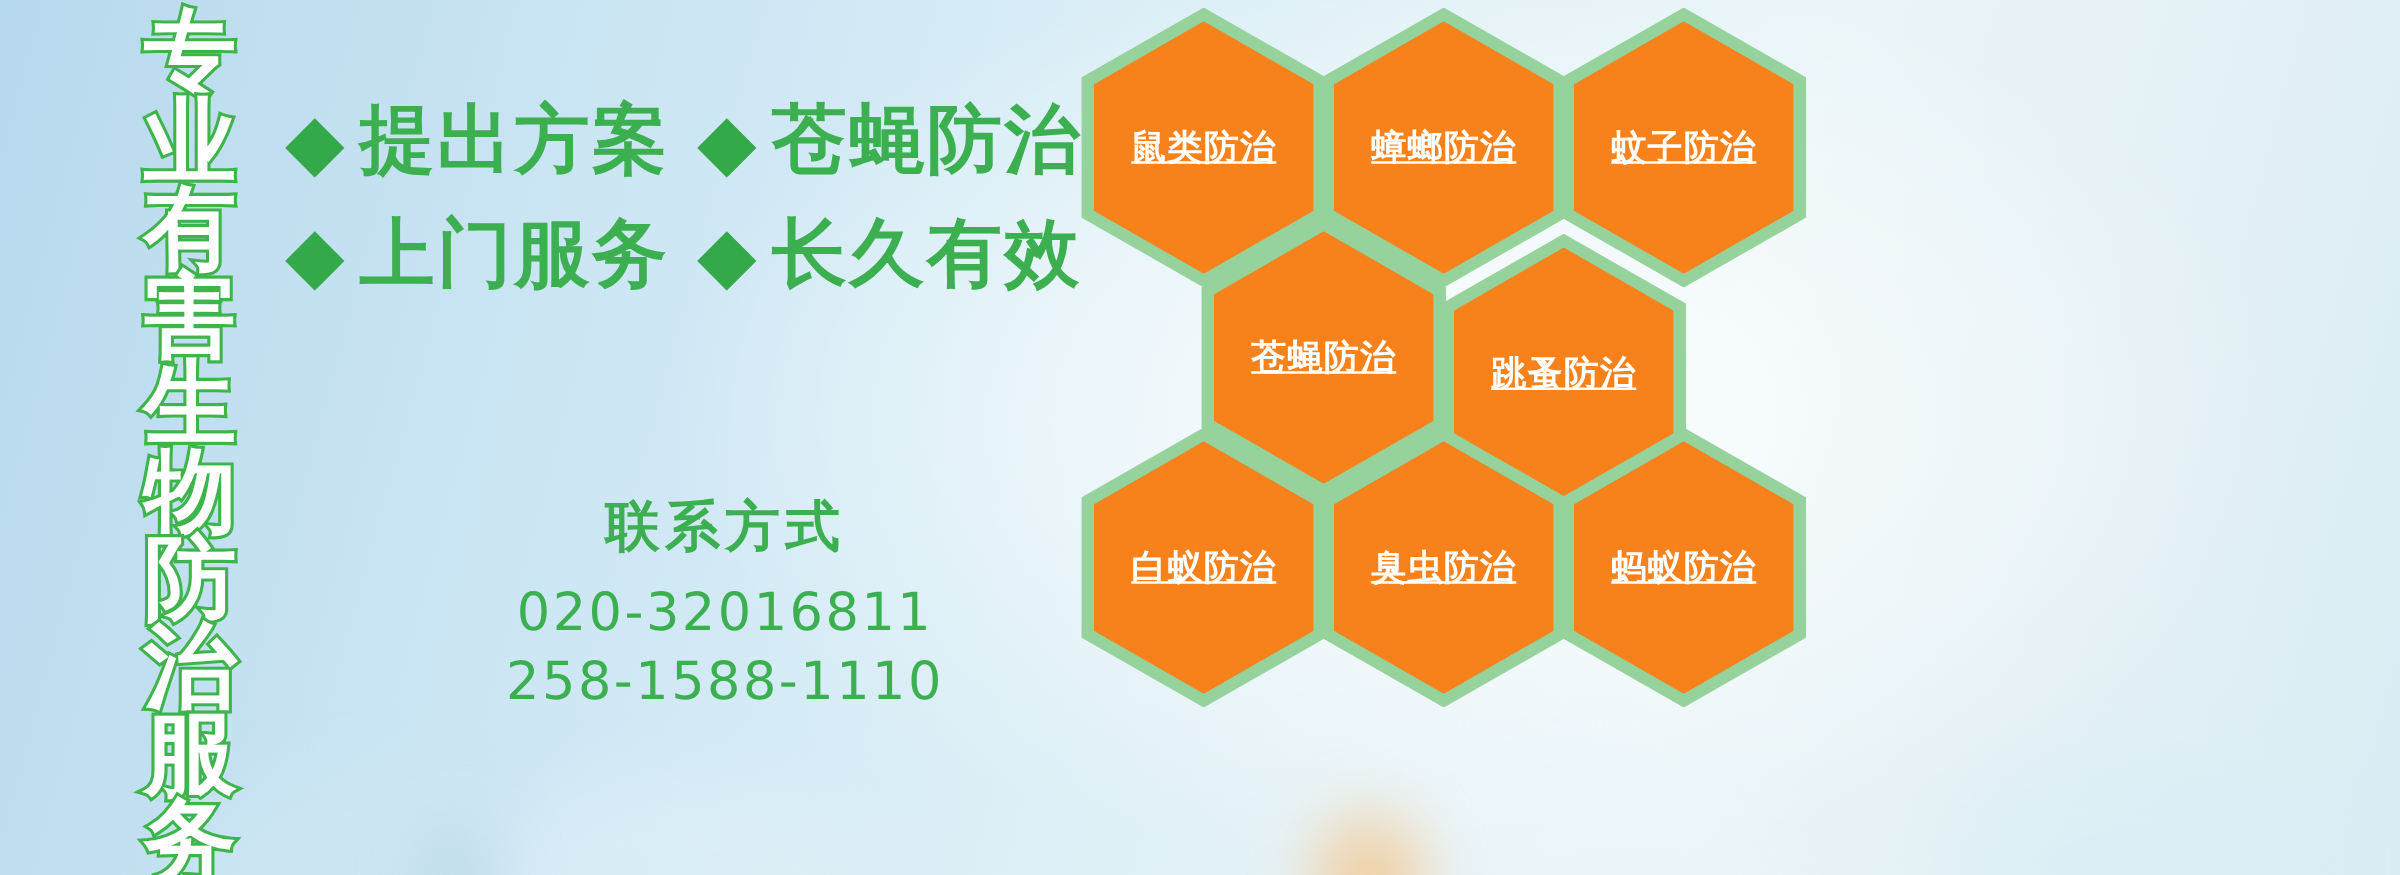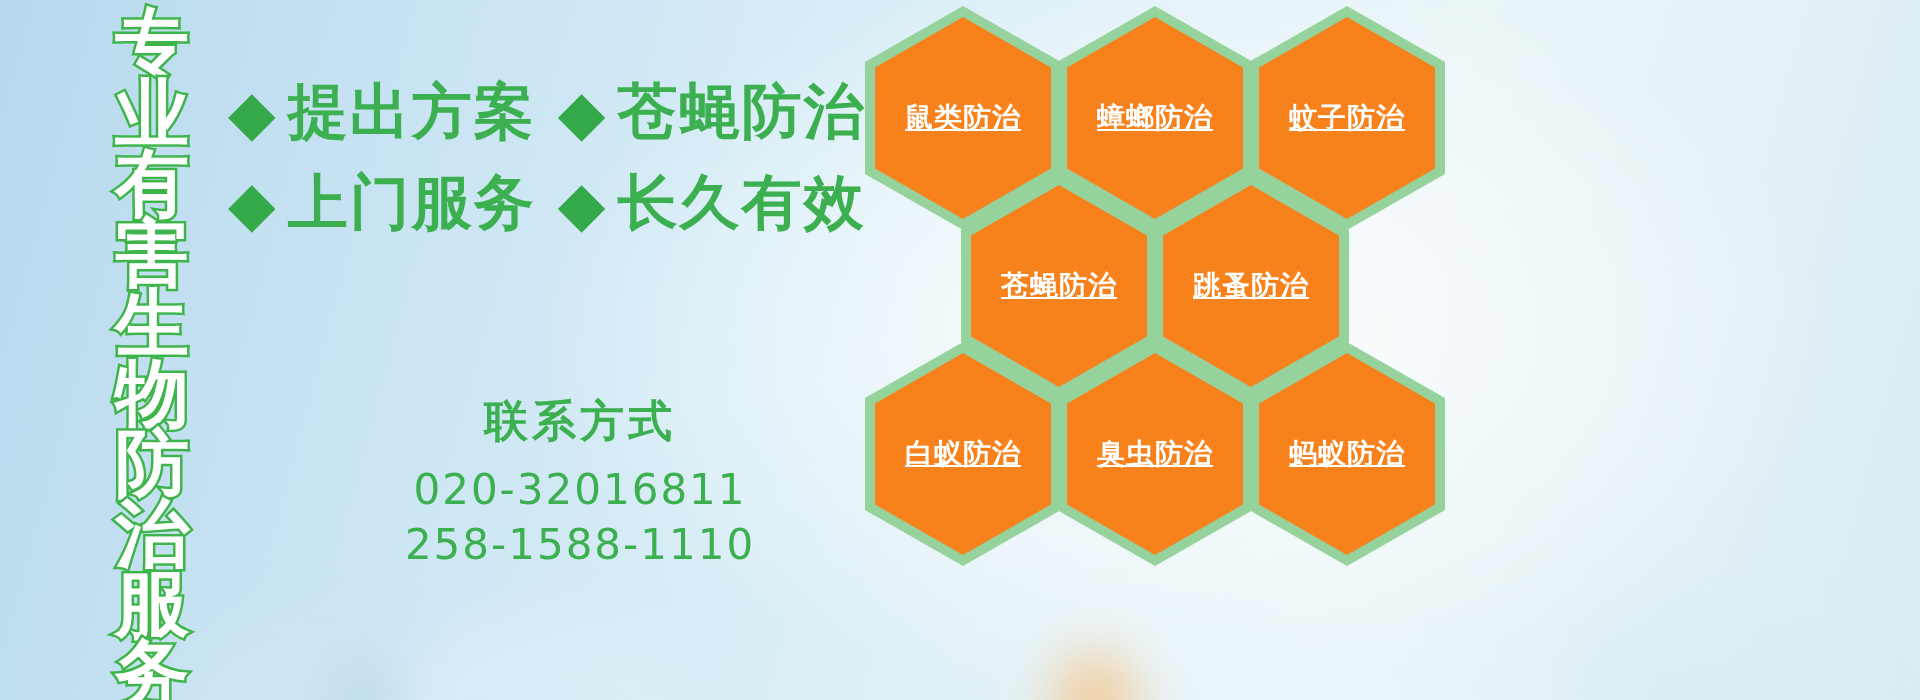--- a/index.html
+++ b/index.html
@@ -93,21 +93,21 @@
     font-family:"DejaVu Sans","Liberation Sans",sans-serif;
     white-space:nowrap;
     text-decoration:underline;
   }
   
   .hex.p0{left:10px;  top:6px;}
   .hex.p1{left:202px; top:6px;}
   .hex.p2{left:394px; top:6px;}
   
   .hex.p3{left:106px; top:174px;}
-  .hex.p4{left:298px; top:174px;}
+  .hex.p4{left:298px; top:187px;}
   
   .hex.p5{left:10px;  top:342px;}
   .hex.p6{left:202px; top:342px;}
   .hex.p7{left:394px; top:342px;}
 </style>
 </head>
 <body>
 
 <div id="banner">
 

